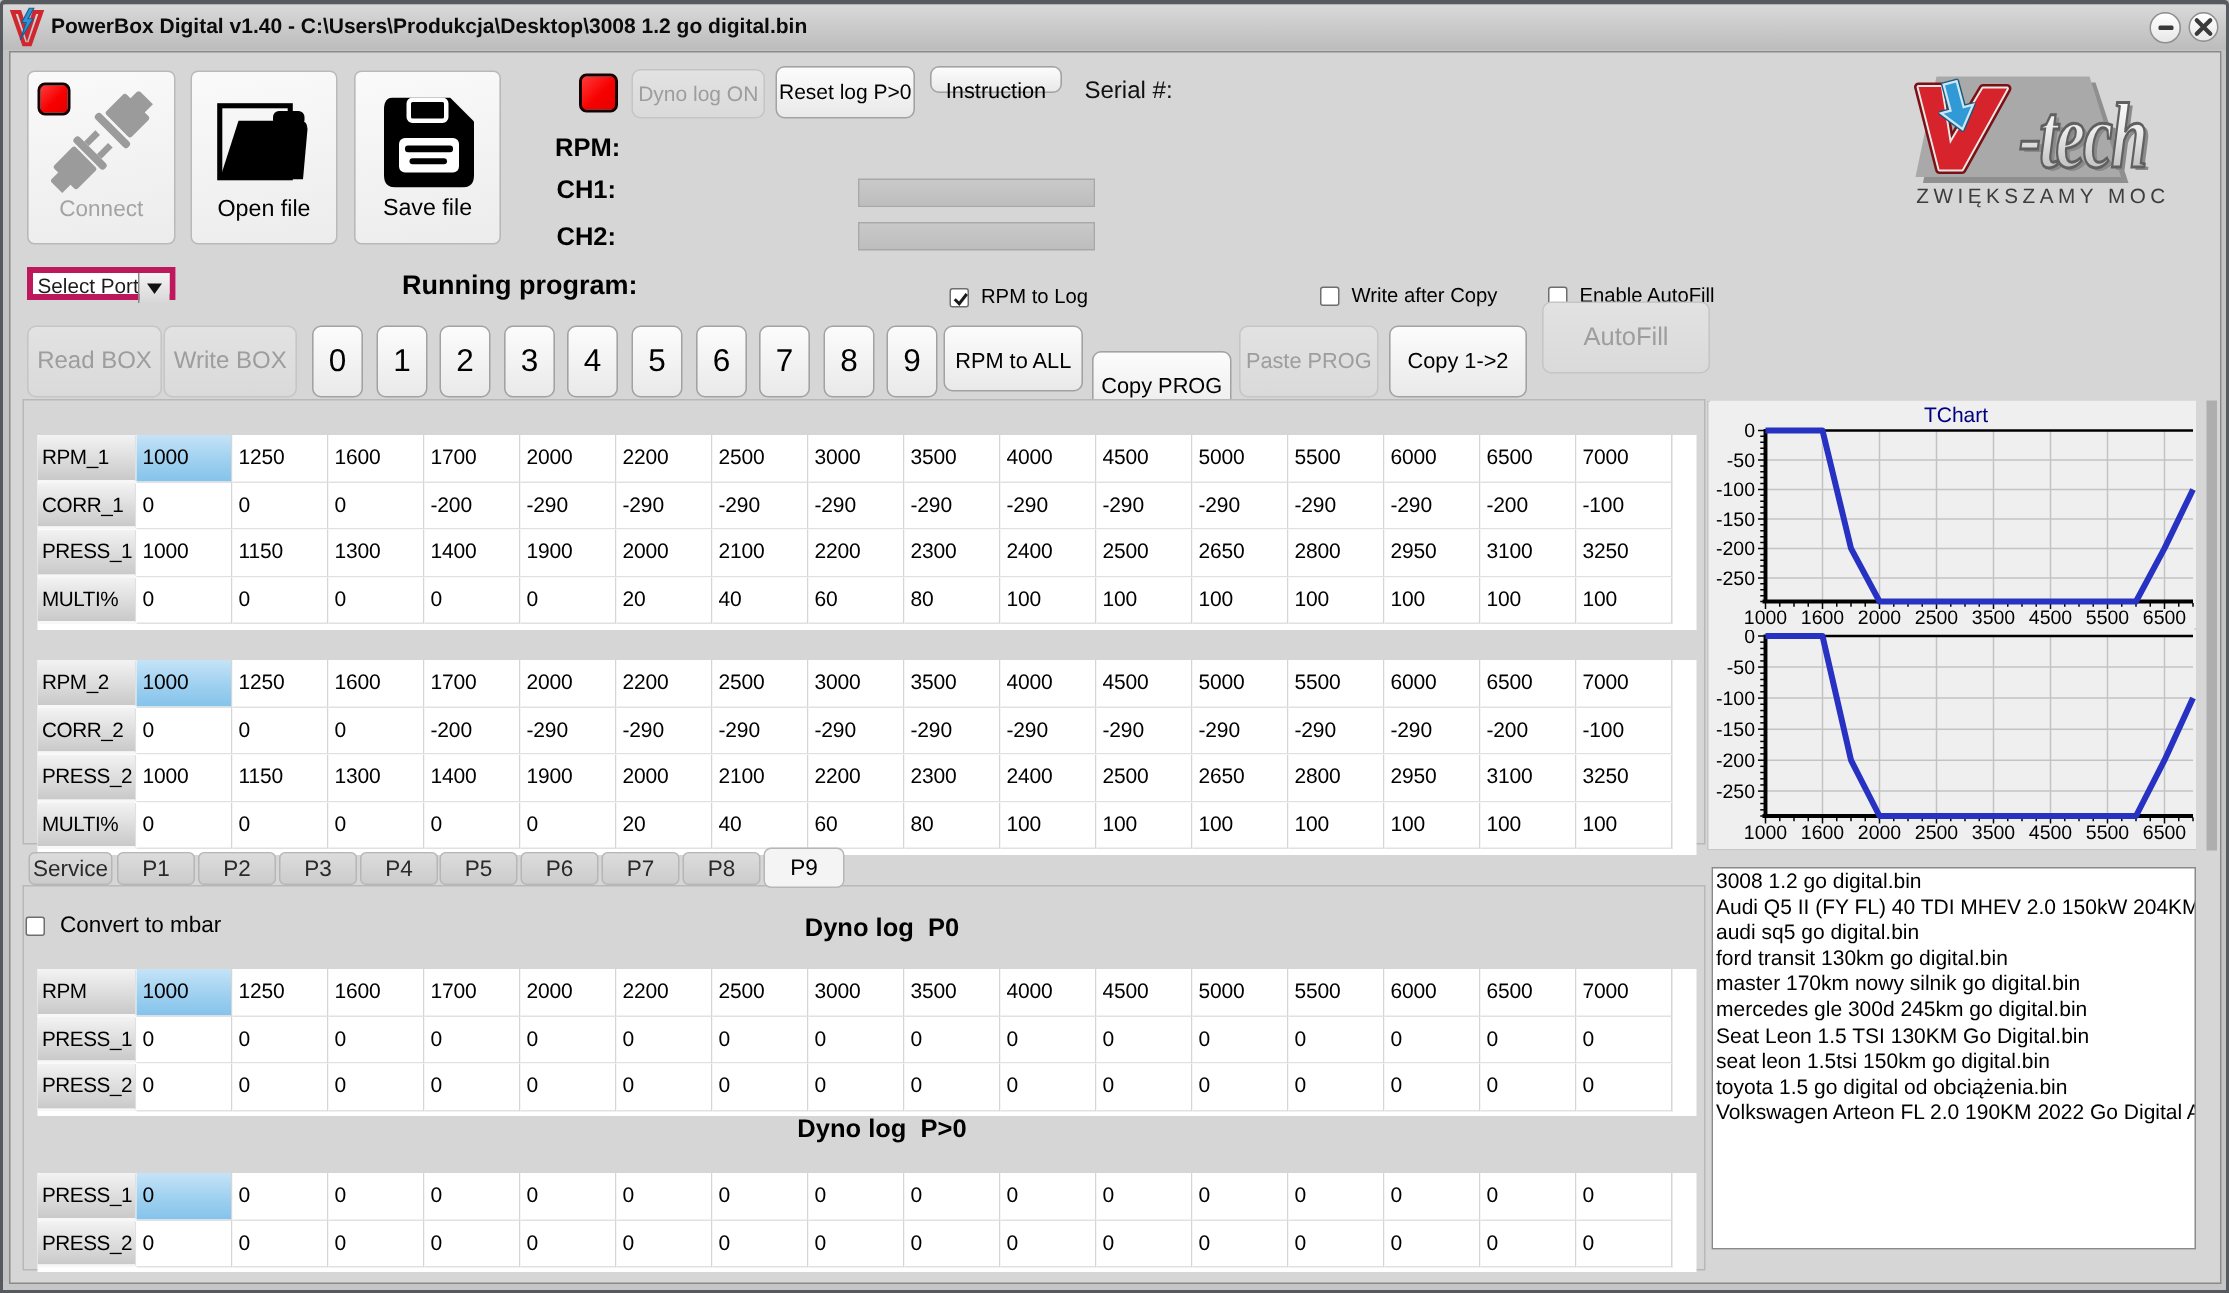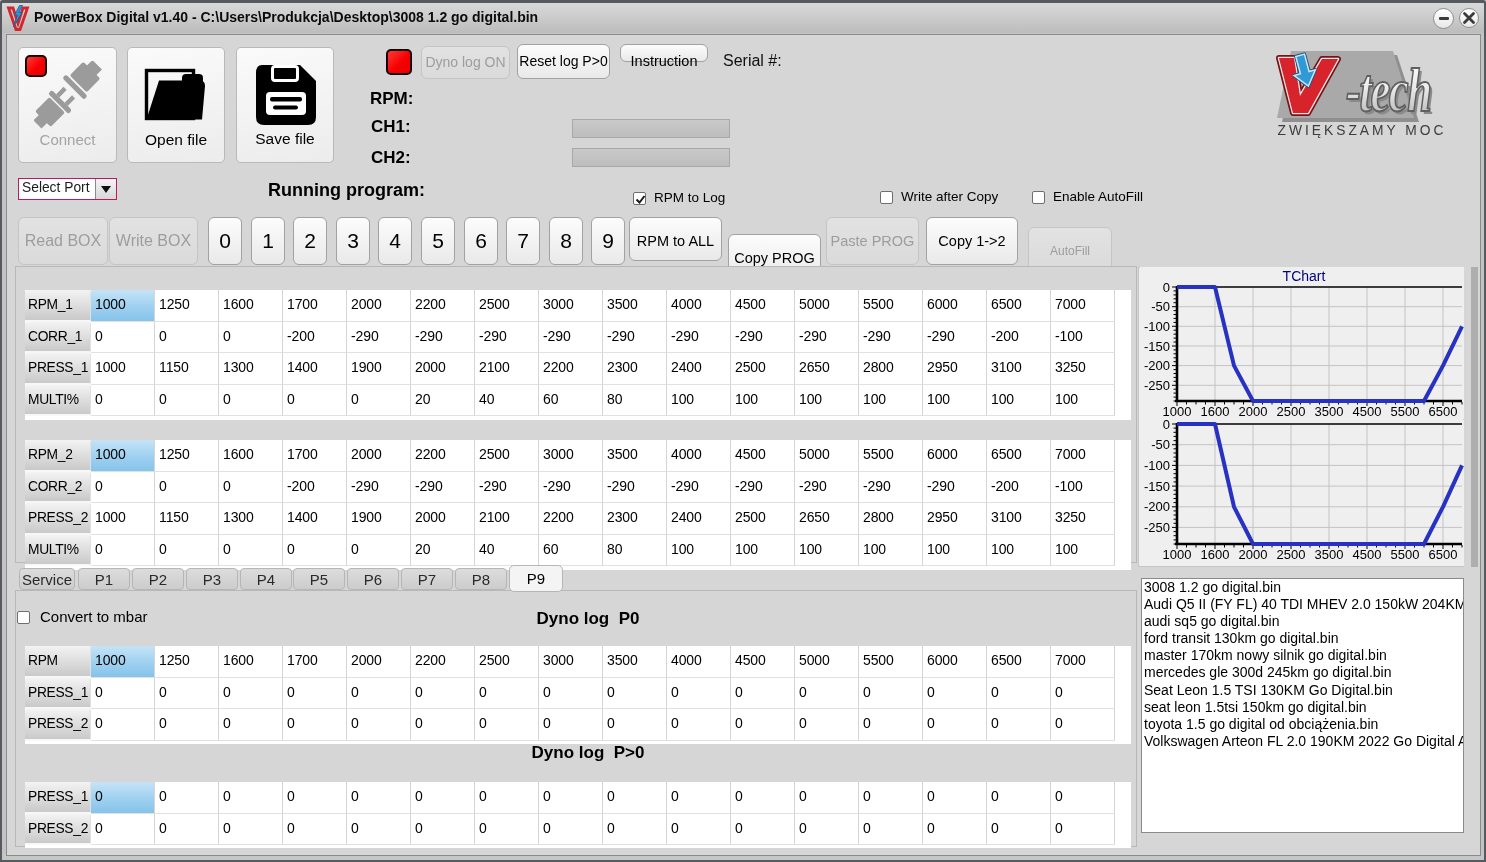--- a/index.html
+++ b/index.html
@@ -73,21 +73,21 @@
 <rect x="42" y="10" width="21" height="10" rx="4" fill="#000"></rect>
 <path d="M6.5 55.5 L19 16.5 L60 16.5 Q65 16.5 65 22 L62 55.5 Z" fill="#000"></path>
 </svg>
 <svg class="abs" style="left:256px;top:65px" width="60" height="60" viewBox="0 0 60 60">
 <path d="M6 0 H44 L60 16 V52 Q60 60 52 60 H8 Q0 60 0 52 V8 Q0 0 6 0 Z" fill="#000"></path>
 <rect x="16.5" y="1.5" width="25" height="14" rx="2.5" fill="#000" stroke="#fff" stroke-width="3"></rect>
 <rect x="10" y="27" width="40" height="23" rx="4" fill="#fff"></rect>
 <rect x="14" y="32" width="32" height="4.5" rx="2" fill="#000"></rect>
 <rect x="17" y="40.5" width="25" height="4" rx="2" fill="#000"></rect>
 </svg>
-<div class="abs" style="left:18px;top:178px;width:99px;height:22px;background:#fff;border:1px solid #be185d">
+<div class="abs" style="left:18px;top:178px;width:99px;height:22px;background:#fff;border:4px solid #be185d">
 <div style="position:absolute;left:3px;top:1px;font-size:13.8px;color:#1c1c1c">Select Port</div>
 <div style="position:absolute;right:0;top:0;width:21px;height:20px;background:linear-gradient(#f4f4f4,#d7d7d7);border-left:1px solid #8a8a8a"></div>
 <div style="position:absolute;right:5px;top:7px;width:0;height:0;border:5px solid transparent;border-top:7px solid #111"></div>
 </div>
 <div class="redsq" style="left:386px;top:49px;width:26px;height:26px"></div>
 <div class="btnd" style="left:421px;top:46px;width:89px;height:33px;line-height:31px;font-size:14px">Dyno log ON</div>
 <div class="btn" style="left:517px;top:44px;width:93px;height:35px;line-height:33px;font-size:14px">Reset log P&gt;0</div>
 <div class="btn" style="left:620px;top:44px;width:88px;height:18px;line-height:33px;font-size:14.5px">Instruction</div>
 <div class="abs" style="left:723px;top:52px;font-size:16px;color:#101010">Serial #:</div>
 <div class="blab" style="left:370px;top:89px">RPM:</div>
@@ -121,21 +121,21 @@
 <div class="btn" style="left:378px;top:217px;width:34px;height:48px;line-height:46px;font-size:21px">4</div>
 <div class="btn" style="left:421px;top:217px;width:34px;height:48px;line-height:46px;font-size:21px">5</div>
 <div class="btn" style="left:464px;top:217px;width:34px;height:48px;line-height:46px;font-size:21px">6</div>
 <div class="btn" style="left:506px;top:217px;width:34px;height:48px;line-height:46px;font-size:21px">7</div>
 <div class="btn" style="left:549px;top:217px;width:34px;height:48px;line-height:46px;font-size:21px">8</div>
 <div class="btn" style="left:591px;top:217px;width:34px;height:48px;line-height:46px;font-size:21px">9</div>
 <div class="btn" style="left:629px;top:217px;width:93px;height:44px;line-height:46px;font-size:14.5px">RPM to ALL</div>
 <div class="btn" style="left:728px;top:234px;width:93px;height:48px;line-height:46px;font-size:14.5px">Copy PROG</div>
 <div class="btnd" style="left:826px;top:217px;width:93px;height:48px;line-height:46px;font-size:14.5px">Paste PROG</div>
 <div class="btn" style="left:926px;top:217px;width:92px;height:48px;line-height:46px;font-size:14.5px">Copy 1-&gt;2</div>
-<div class="btnd" style="left:1028px;top:227px;width:84px;height:48px;line-height:46px;font-size:12px">AutoFill</div>
+<div class="btnd" style="left:1028px;top:201px;width:112px;height:48px;line-height:46px;font-size:17px">AutoFill</div>
 <div class="abs" style="left:15px;top:266px;width:1122px;height:297px;background:#d6d6d6;border:1px solid #b8b8b8"></div>
 <div class="abs" style="left:15px;top:590px;width:1122px;height:257px;background:#d6d6d6;border:1px solid #b8b8b8"></div>
 <div class="tbl" style="left:25px;top:276px;width:1106px;height:130px">
     <div class="r">
       <div class="hc">RPM_1</div>
       <div class="dc bc">1000</div>
       <div class="dc">1250</div>
       <div class="dc">1600</div>
       <div class="dc">1700</div>
       <div class="dc">2000</div>

